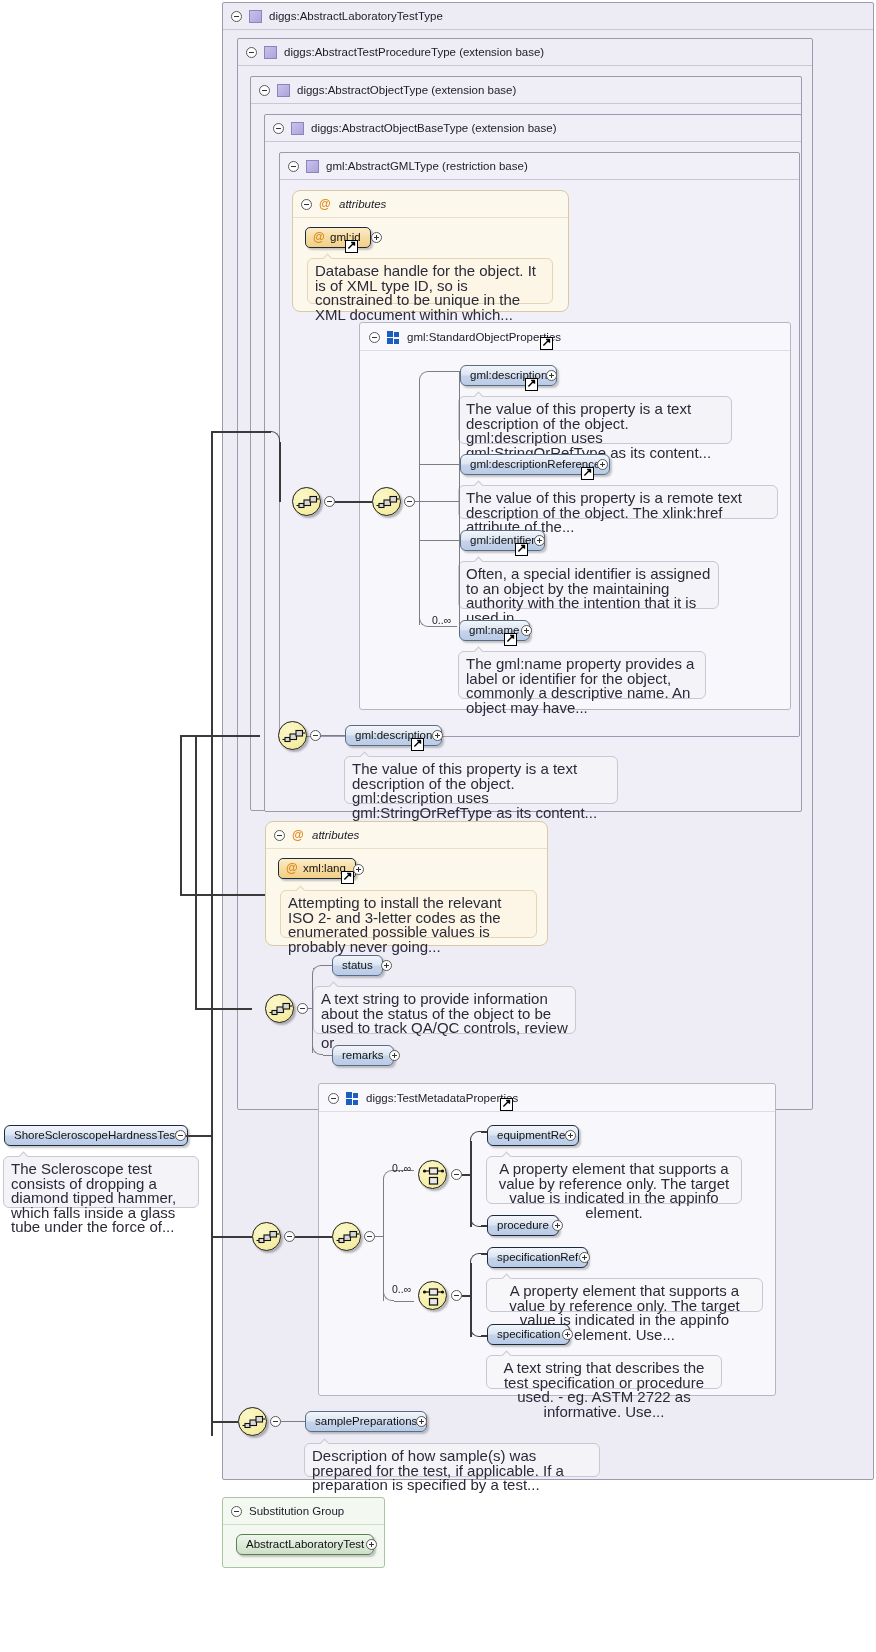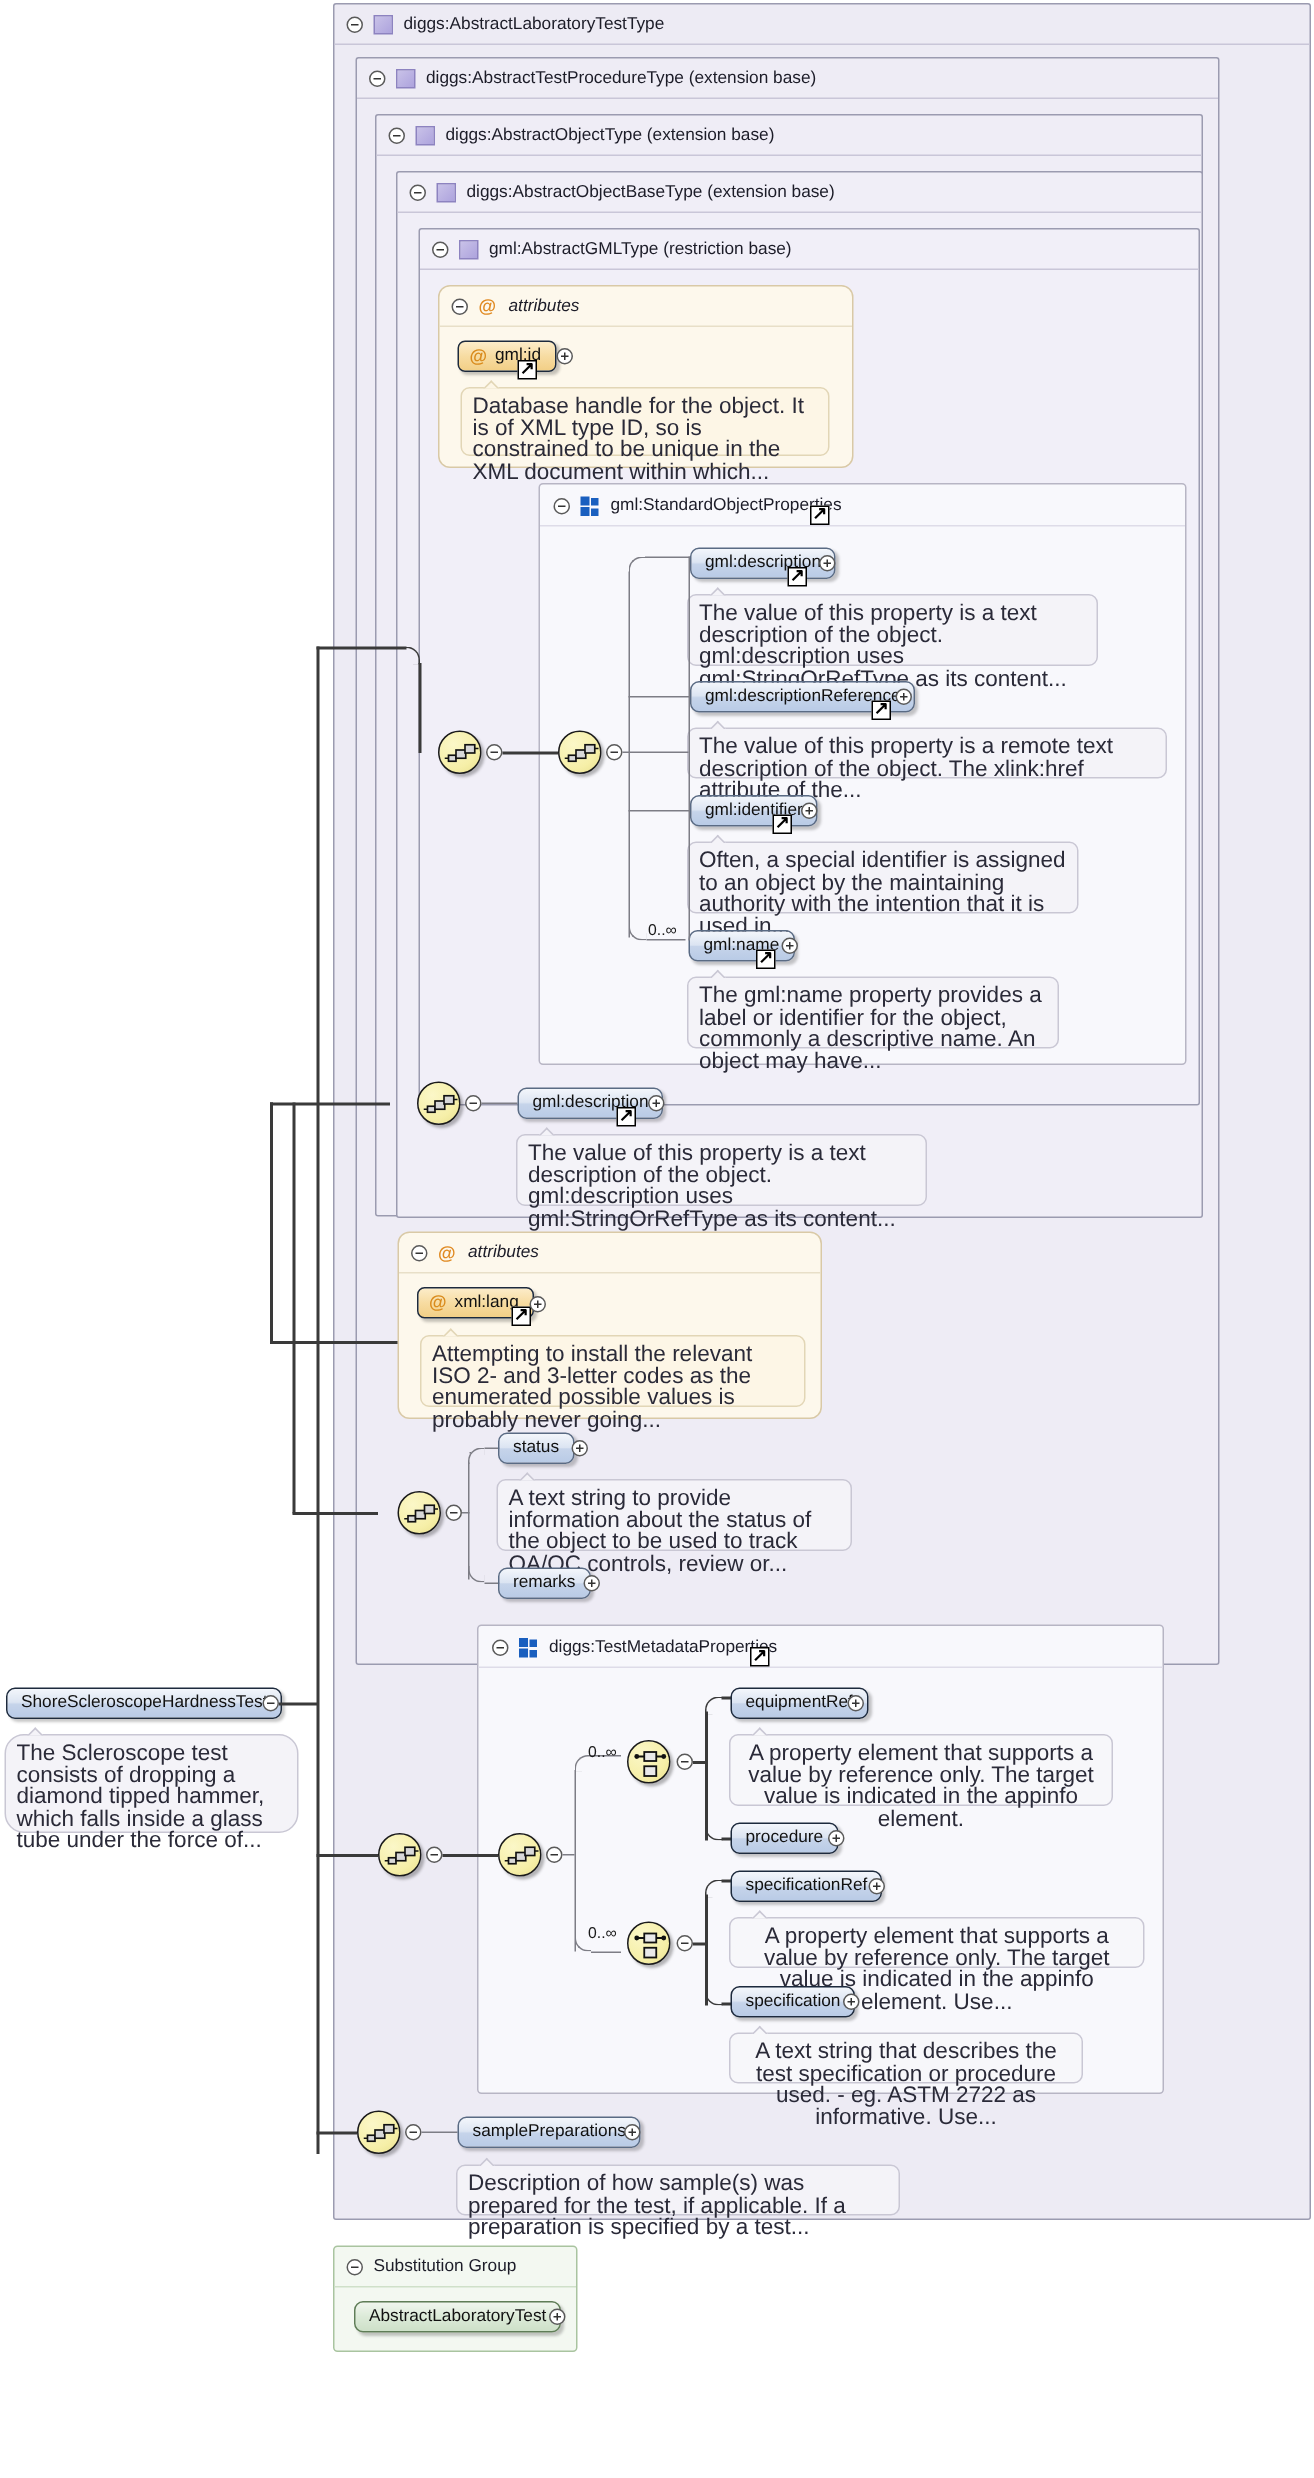--- a/index.html
+++ b/index.html
@@ -501,21 +501,21 @@
   <div class="ln v" style="left:312px; top:975px; height:78px;"></div>
   <div class="elbow" style="left:312px; top:1044px; width:11px; height:11px; border-bottom-width:1px; border-left-width:1px; border-bottom-left-radius:9px;"></div>
   <div class="ln h" style="left:323px; top:965px; width:10px;"></div>
   <div class="ln h" style="left:323px; top:1055px; width:10px;"></div>
   <div class="ln h" style="left:308px; top:1008px; width:5px;"></div>
 
   <div class="node" style="left:332px; top:955px;">
     <span>status</span>
   </div>
   <div class="pm pm-abs plus" style="left:381px; top:960px;"></div>
-  <div class="doc" style="left:331px; top:986px; width:237px; height:48px;">
+  <div class="doc" style="left:313px; top:986px; width:263px; height:48px;">
     <span class="tail"></span>
     <span>A text string to provide information about the status of the object to be used to track QA/QC controls, review or...</span>
   </div>
 
   <div class="node" style="left:332px; top:1045px;">
     <span>remarks</span>
   </div>
   <div class="pm pm-abs plus" style="left:389px; top:1050px;"></div>
 
   <div class="gbox" style="left:318px; top:1083px; width:458px; height:313px;">
@@ -684,21 +684,21 @@
   </div>
   <div class="node sub" style="left:236px; top:1534px;">
     <span>AbstractLaboratoryTest</span>
   </div>
   <div class="pm pm-abs plus" style="left:366px; top:1539px;"></div>
 
   <div class="node strong" style="left:4px; top:1125px;">
     <span>ShoreScleroscopeHardnessTest</span>
   </div>
   <div class="pm pm-abs" style="left:175px; top:1130px;"></div>
-  <div class="doc" style="left:3px; top:1156px; width:196px; height:66px;border-radius:13px;">
+  <div class="doc" style="left:3px; top:1156px; width:196px; height:52px;">
     <span class="tail"></span>
     <span>The Scleroscope test consists of dropping a diamond tipped hammer, which falls inside a glass tube under the force of...</span>
   </div>
 
   <div class="ln dark h" style="left:186px; top:1135px; width:26px;"></div>
   <div class="ln dark v" style="left:211px; top:431px; height:1005px;"></div>
 
   <div class="ln dark h" style="left:211px; top:431px; width:60px;"></div>
   <div class="elbow dark" style="left:268px; top:431px; width:12px; height:12px; border-top-width:1.6px; border-right-width:1.6px; border-top-right-radius:9px;"></div>
   <div class="ln dark v" style="left:279px; top:442px; height:60px;"></div>

